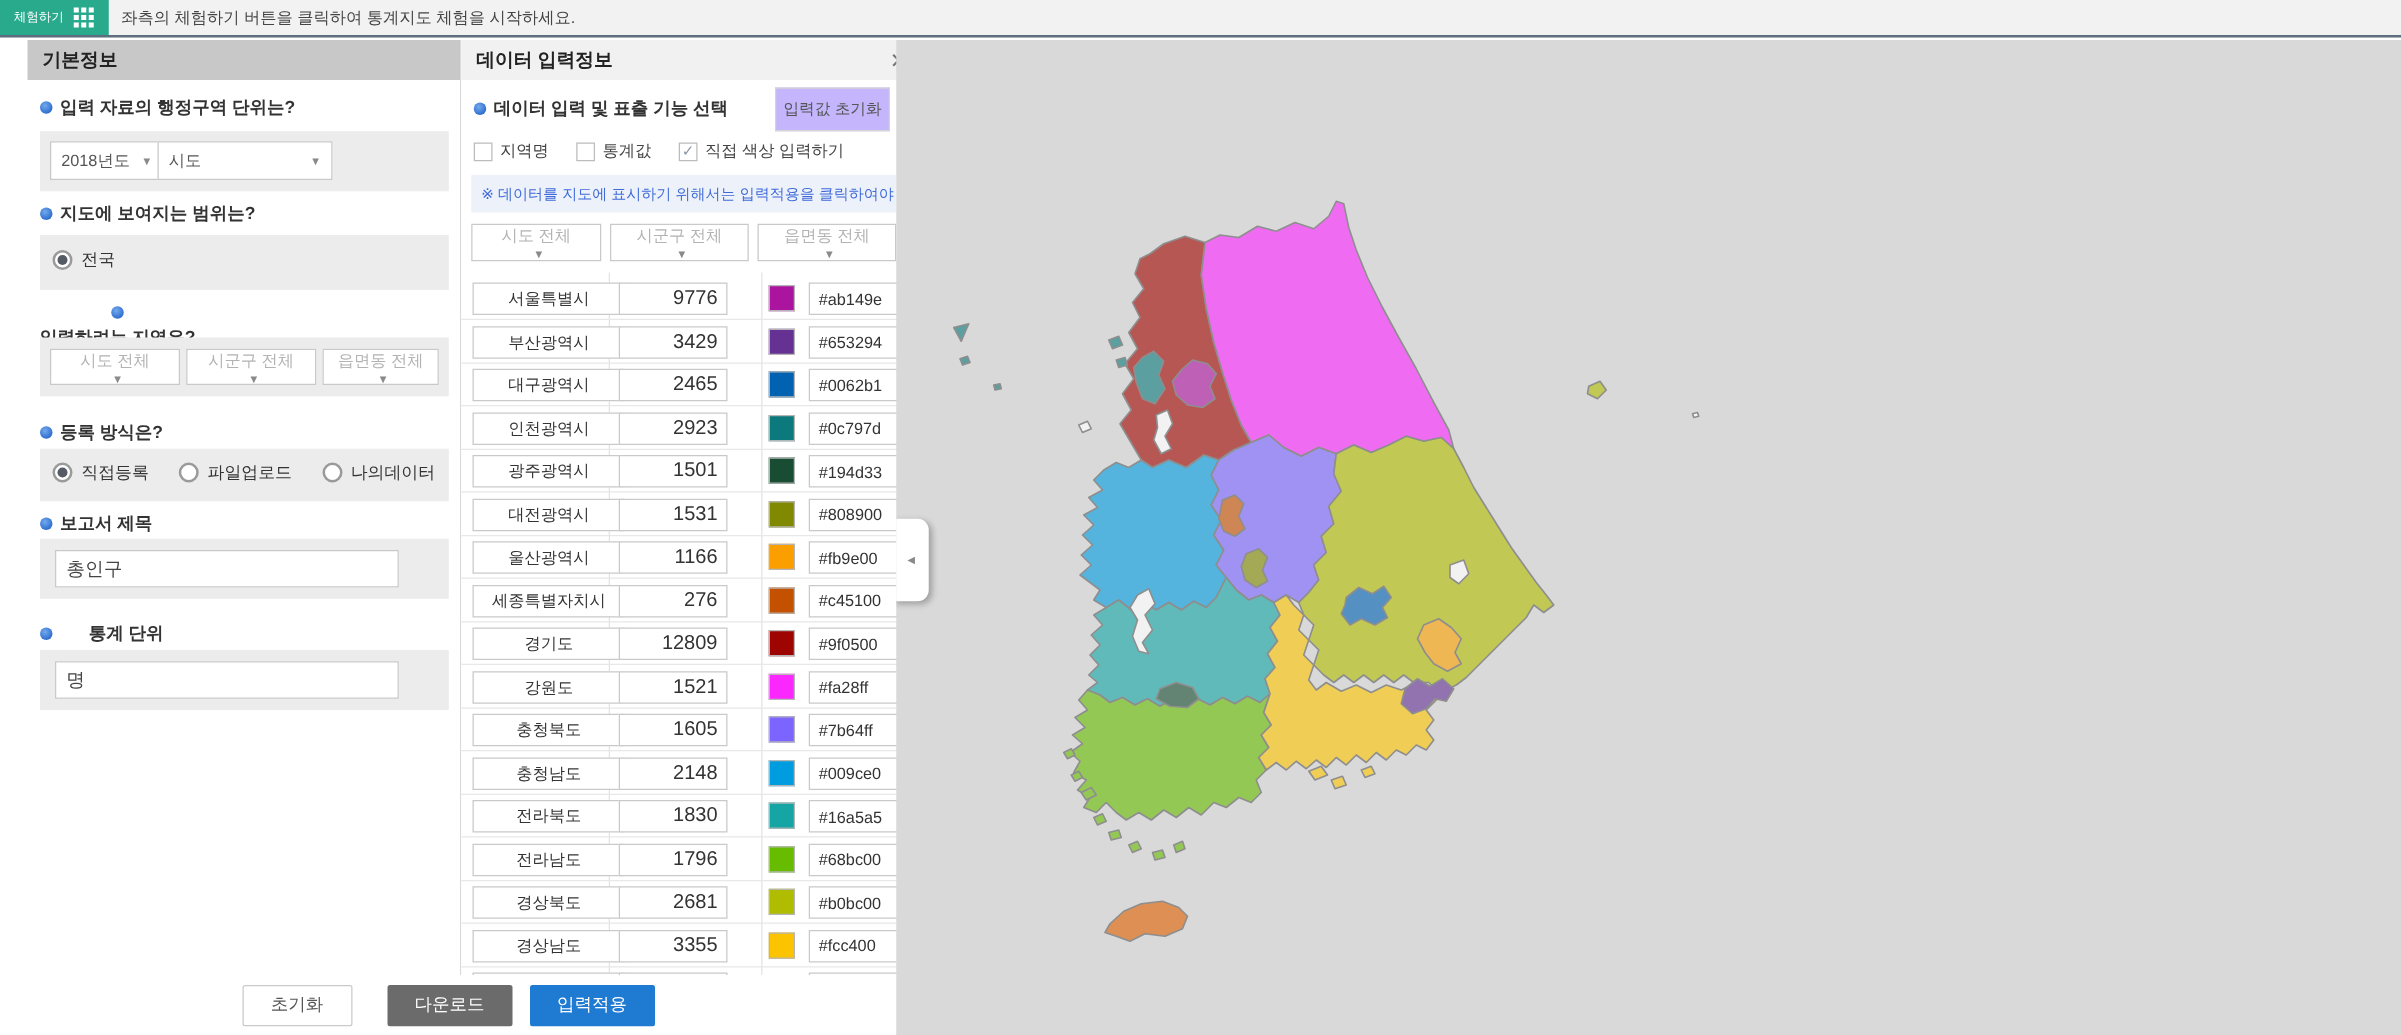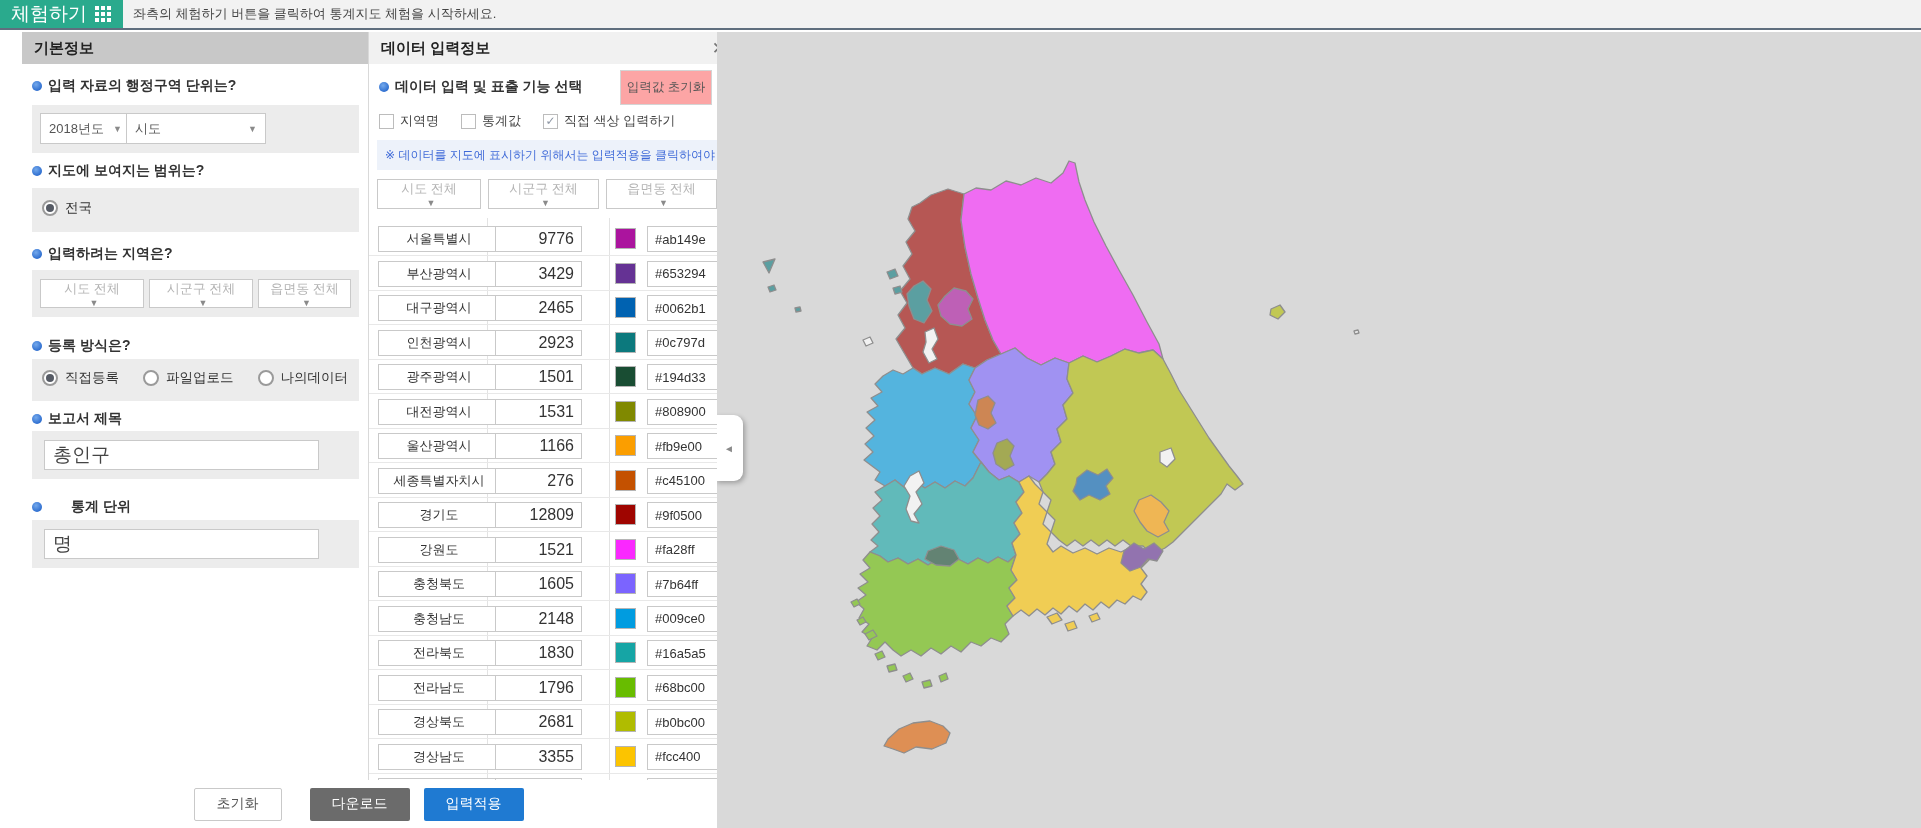--- a/index.html
+++ b/index.html
@@ -1,53 +1,53 @@
 <!DOCTYPE html>
 <html><head>
 <meta charset="utf-8">
 <style>
   * { margin:0; padding:0; box-sizing:border-box; }
   html,body { width:1921px; height:828px; overflow:hidden; }
   body { font-family:"Liberation Sans","DejaVu Sans",sans-serif; font-size:13px; color:#333; background:#fff; position:relative; }
 
   
   .topbar { position:absolute; left:0; top:0; width:1921px; height:30px; background:#f2f2f2; border-bottom:2px solid #5f6e7e; display:flex; align-items:stretch; }
-  .try-btn { background:#2aaa8d; color:#fff; display:flex; align-items:center; gap:8px; padding:0 12px 0 11px; font-size:19px; cursor:pointer; }
+  .try-btn { background:#2aaa8d; color:#fff; display:flex; align-items:center; gap:8px; padding:0 12px 0 11px; font-size:10px; cursor:pointer; }
   .grid-ico { display:inline-grid; grid-template-columns:repeat(3,4px); grid-gap:2px; }
   .grid-ico i { width:4px; height:4px; background:#fff; display:block; }
   .topbar-msg { display:flex; align-items:center; padding-left:10px; color:#444; font-size:13px; }
 
   
   .panel { position:absolute; top:32px; height:748px; background:#fff;margin-left:22px; }
   .left-panel  { left:0; width:347px; border-right:1px solid #d9d9d9; }
   .mid-panel   { left:347px; width:370px; border-right:1px solid #bdbdbd; }
   .panel-head { height:32px; display:flex; align-items:center; padding:0 12px; font-size:15px; font-weight:bold; color:#222; }
   .left-panel .panel-head { background:#c8c8c8; }
   .mid-panel  .panel-head { background:#f1f1f1; justify-content:space-between; }
   .close-x { color:#777; font-size:17px; line-height:1; cursor:pointer; font-weight:normal; }
 
   .q-title { position:absolute; left:10px; display:flex; align-items:center; gap:6px; font-weight:bold; font-size:14px; color:#333; white-space:nowrap; }
   .bullet { width:10px; height:10px; border-radius:50%; background:radial-gradient(circle at 40% 35%, #74a9ec 0%, #2f6fd0 70%); flex:0 0 10px; }
   .graybox { position:absolute; left:10px; width:327px; background:#ececec; }
 
   .sel { background:#fff; border:1px solid #c9c9c9; display:flex; align-items:center; justify-content:space-between; padding:0 8px; color:#555; font-size:13px; white-space:nowrap; overflow:hidden; }
   .sel .caret { color:#8a8a8a; font-size:9px; margin-left:4px; }
   .sel.dim { color:#b3b3b3;flex-direction:column; }
-  .txt-input { background:#fff; border:1px solid #c9c9c9; display:flex; align-items:center; padding:0 8px; color:#444; font-size:19px; }
+  .txt-input { background:#fff; border:1px solid #c9c9c9; display:flex; align-items:center; padding:0 8px; color:#444; font-size:15px; }
 
   .radio { display:flex; align-items:center; gap:7px; font-size:13.5px; color:#333; }
   .radio .rb { width:16px; height:16px; border-radius:50%; border:2px solid #9a9a9a; background:#fff; position:relative; flex:0 0 16px; }
   .radio.on .rb::after { content:""; position:absolute; left:2px; top:2px; width:8px; height:8px; border-radius:50%; background:#555a64; }
 
   .chk { display:flex; align-items:center; gap:6px; font-size:13px; color:#444; }
   .chk .cb { width:15px; height:15px; border:1px solid #bcbcbc; background:#fff; display:flex; align-items:center; justify-content:center; color:transparent; font-size:12px; flex:0 0 15px; }
   .chk.on .cb { color:#8c95a3; font-weight:bold; }
 
   
-  .reset-inputs-btn { position:absolute; left:251px; top:38px; width:92px; height:35px; background:#fca5a5; border:1px solid #d4d4d4; color:#555; font-size:12.5px; display:flex; align-items:center; justify-content:center; cursor:pointer; }
+  .reset-inputs-btn { position:absolute; left:251px; top:38px; width:92px; height:35px; background:#c4b5fd; border:1px solid #d4d4d4; color:#555; font-size:12.5px; display:flex; align-items:center; justify-content:center; cursor:pointer; }
   .notice { position:absolute; left:8px; top:108px; width:340px; height:30px; background:#edf2fa; color:#3f6ad8; font-size:12px; display:flex; align-items:center; padding:0 8px; white-space:nowrap; }
   .mid-sel-row .sel { position:absolute; height:30px; }
 
   .tablewrap { position:absolute; left:0; top:186px; width:356px; height:562px; overflow:hidden; }
   .vline { position:absolute; top:186px; height:562px; width:1px; background:#e3e3e3; }
   .trow { position:absolute; left:0; width:356px; height:34px; border-bottom:1px solid #e8e8e8; }
   .trow .name { position:absolute; left:9px;  top:4px; width:122px; height:26px; border:1px solid #c9c9c9; background:#fff; display:flex; align-items:center; justify-content:center; font-size:13px; color:#333; }
   .trow .val  { position:absolute; left:126px; top:4px; width:87px; height:26px; border:1px solid #c9c9c9; background:#fff; display:flex; align-items:center; justify-content:flex-end; padding-right:7px; font-size:16px; color:#333; }
   .trow .sw   { position:absolute; left:246px; top:6px; width:21px; height:21px; border:1px solid #b5b5b5; cursor:pointer; }
   .trow .hex  { position:absolute; left:278px; top:4px; width:77px; height:26px; border:1px solid #c9c9c9; background:#fff; display:flex; align-items:center; padding-left:7px; font-size:13px; color:#333; }
@@ -112,21 +112,21 @@
     <span class="bullet"></span>
     <span>지도에 보여지는 범위는?</span>
   </div>
   <div class="graybox" style="top:156px; height:44px;">
     <div class="radio on" style="position:absolute; left:10px; top:11px;">
       <span class="rb"></span>
       <span>전국</span>
     </div>
   </div>
 
-  <div class="q-title" style="top:213px;">
+  <div class="q-title" style="top:213px;flex-direction:column;">
     <span class="bullet"></span>
     <span>입력하려는 지역은?</span>
   </div>
   <div class="graybox" style="top:238px; height:47px;">
     <div class="sel dim" style="position:absolute; left:8px; top:9px; width:104px; height:29px;">
       <span>시도 전체</span>
         <span class="caret">▼</span>
     </div>
     <div class="sel dim" style="position:absolute; left:117px; top:9px; width:104px; height:29px;">
       <span>시군구 전체</span>

